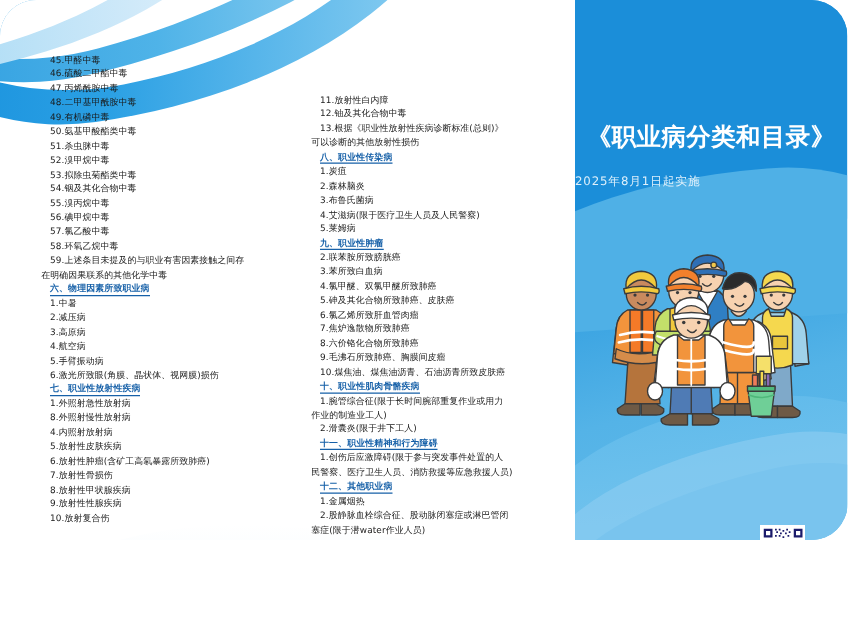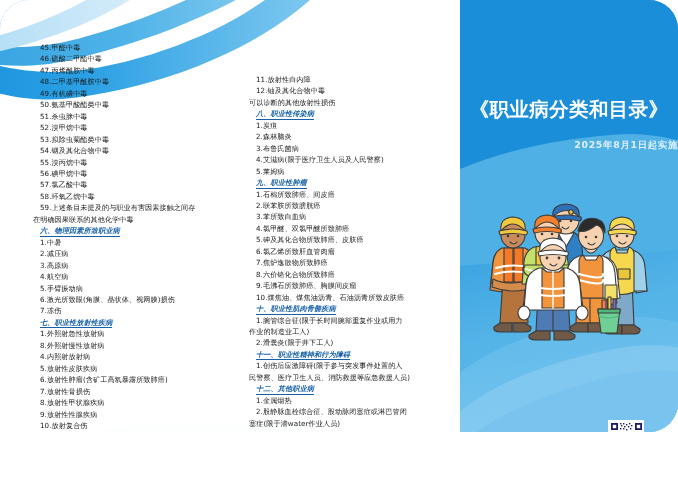--- a/index.html
+++ b/index.html
@@ -114,21 +114,20 @@
   .line.ind { text-indent: 7px; }
   .line.head {
     color: #1660a8;
     font-weight: bold;
     text-indent: 7px;
     letter-spacing: 0.15px;
   }
   .line.head .u {
     border-bottom: 0.7px solid #1660a8;
     padding-bottom: 0.5px;
-    font-style: italic;
   }
 
   
   .cover {
     position: absolute;
     left: 460px; top: 0;
     width: 218px; height: 500px;
     background: linear-gradient(165deg, #1b8fda 0%, #1f93dc 28%, #54b3e7 62%, #6cc0ec 100%);
     overflow: hidden;
   }
@@ -184,26 +183,25 @@
     color: #ffffff;
     font-size: 19.5px;
     font-weight: bold;
     letter-spacing: 0.4px;
     white-space: nowrap;
   }
   .cover-sub {
     position: absolute;
     left: 0; top: 139px;
     width: 218px;
-    text-align: right;
+    text-align: left;
     color: #dff0fb;
     font-size: 9.4px;
     letter-spacing: 0.7px;
     white-space: nowrap;
-    font-weight: bold;
   }
 
   .workers {
     position: absolute;
     left: 18px; top: 173px;
     width: 186px; height: 180px;
   }
 
   .org-name {
     position: absolute;
@@ -257,44 +255,43 @@
           <div class="line ind">58.环氧乙烷中毒</div>
           <div class="line ind">59.上述条目未提及的与职业有害因素接触之间存</div>
           <div class="line">在明确因果联系的其他化学中毒</div>
           <div class="line head"><span class="u">六、物理因素所致职业病</span></div>
           <div class="line ind">1.中暑</div>
           <div class="line ind">2.减压病</div>
           <div class="line ind">3.高原病</div>
           <div class="line ind">4.航空病</div>
           <div class="line ind">5.手臂振动病</div>
           <div class="line ind">6.激光所致眼(角膜、晶状体、视网膜)损伤</div>
-          <div class="line ind">7.冻伤</div>
           <div class="line head"><span class="u">七、职业性放射性疾病</span></div>
           <div class="line ind">1.外照射急性放射病</div>
           <div class="line ind">8.外照射慢性放射病</div>
           <div class="line ind">4.内照射放射病</div>
           <div class="line ind">5.放射性皮肤疾病</div>
           <div class="line ind">6.放射性肿瘤(含矿工高氡暴露所致肺癌)</div>
           <div class="line ind">7.放射性骨损伤</div>
           <div class="line ind">8.放射性甲状腺疾病</div>
           <div class="line ind">9.放射性性腺疾病</div>
           <div class="line ind">10.放射复合伤</div>
         </div>
       <div class="col col-2" id="col2">
           <div class="line ind">11.放射性白内障</div>
           <div class="line ind">12.铀及其化合物中毒</div>
+          <div class="line ind">13.根据《职业性放射性疾病诊断标准(总则)》</div>
           <div class="line">可以诊断的其他放射性损伤</div>
           <div class="line head"><span class="u">八、职业性传染病</span></div>
           <div class="line ind">1.炭疽</div>
           <div class="line ind">2.森林脑炎</div>
           <div class="line ind">3.布鲁氏菌病</div>
           <div class="line ind">4.艾滋病(限于医疗卫生人员及人民警察)</div>
           <div class="line ind">5.莱姆病</div>
           <div class="line head"><span class="u">九、职业性肿瘤</span></div>
-          <div class="line ind">1.石棉所致肺癌、间皮癌</div>
           <div class="line ind">2.联苯胺所致膀胱癌</div>
           <div class="line ind">3.苯所致白血病</div>
           <div class="line ind">4.氯甲醚、双氯甲醚所致肺癌</div>
           <div class="line ind">5.砷及其化合物所致肺癌、皮肤癌</div>
           <div class="line ind">6.氯乙烯所致肝血管肉瘤</div>
           <div class="line ind">7.焦炉逸散物所致肺癌</div>
           <div class="line ind">8.六价铬化合物所致肺癌</div>
           <div class="line ind">9.毛沸石所致肺癌、胸膜间皮瘤</div>
           <div class="line ind">10.煤焦油、煤焦油沥青、石油沥青所致皮肤癌</div>
           <div class="line head"><span class="u">十、职业性肌肉骨骼疾病</span></div>

